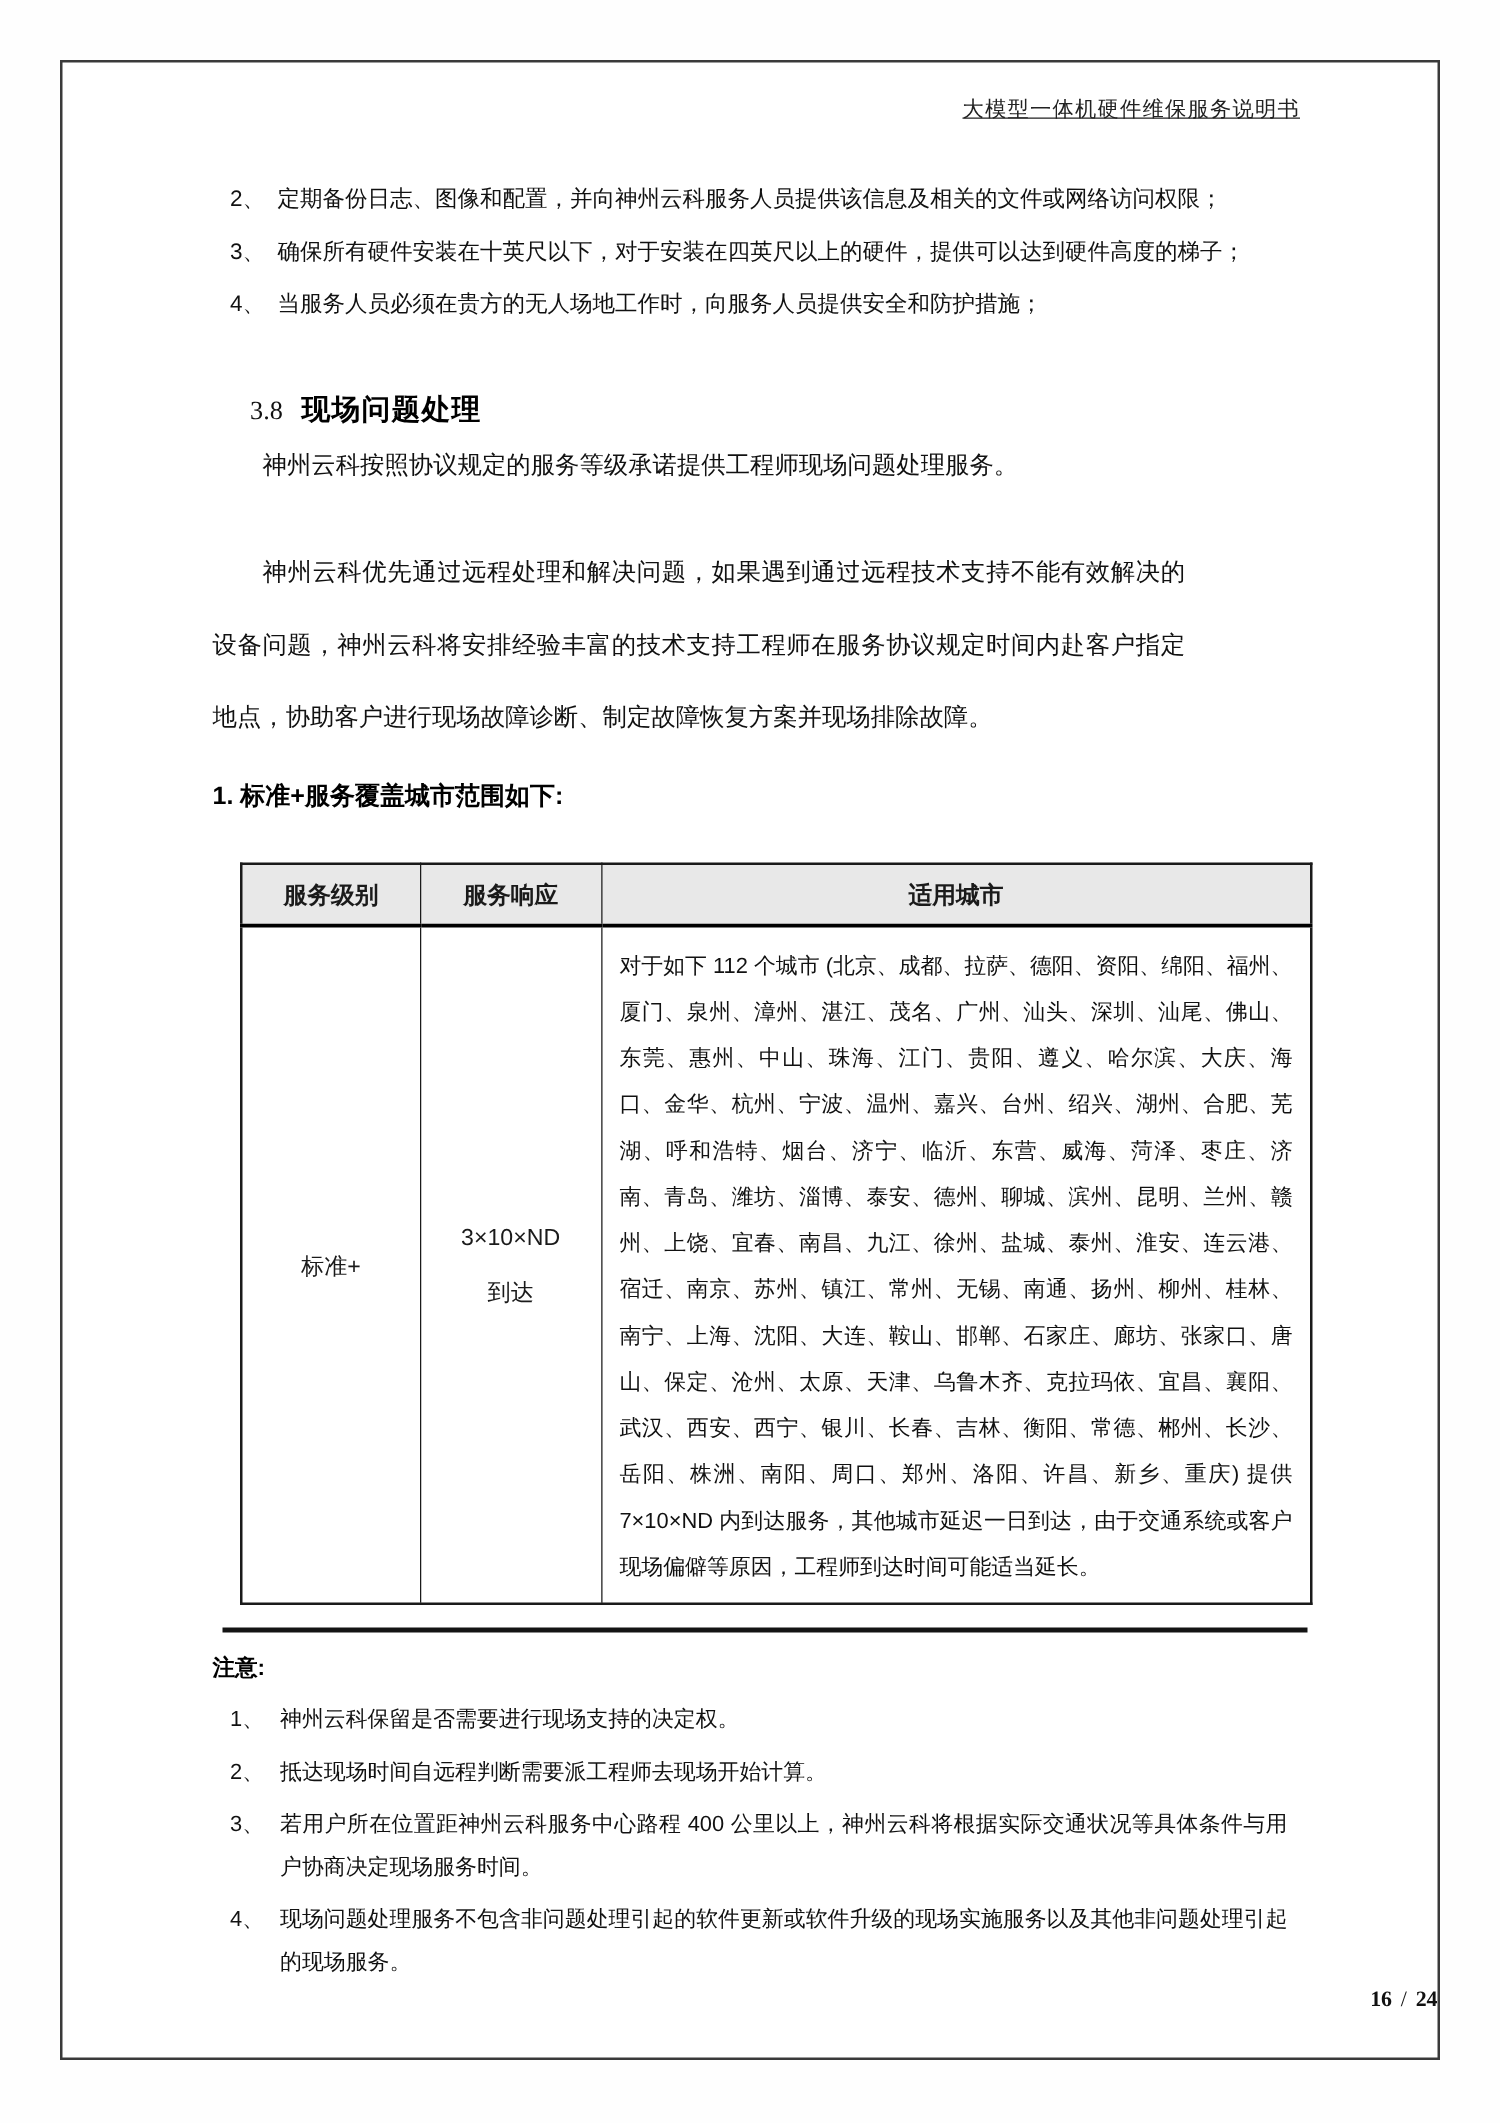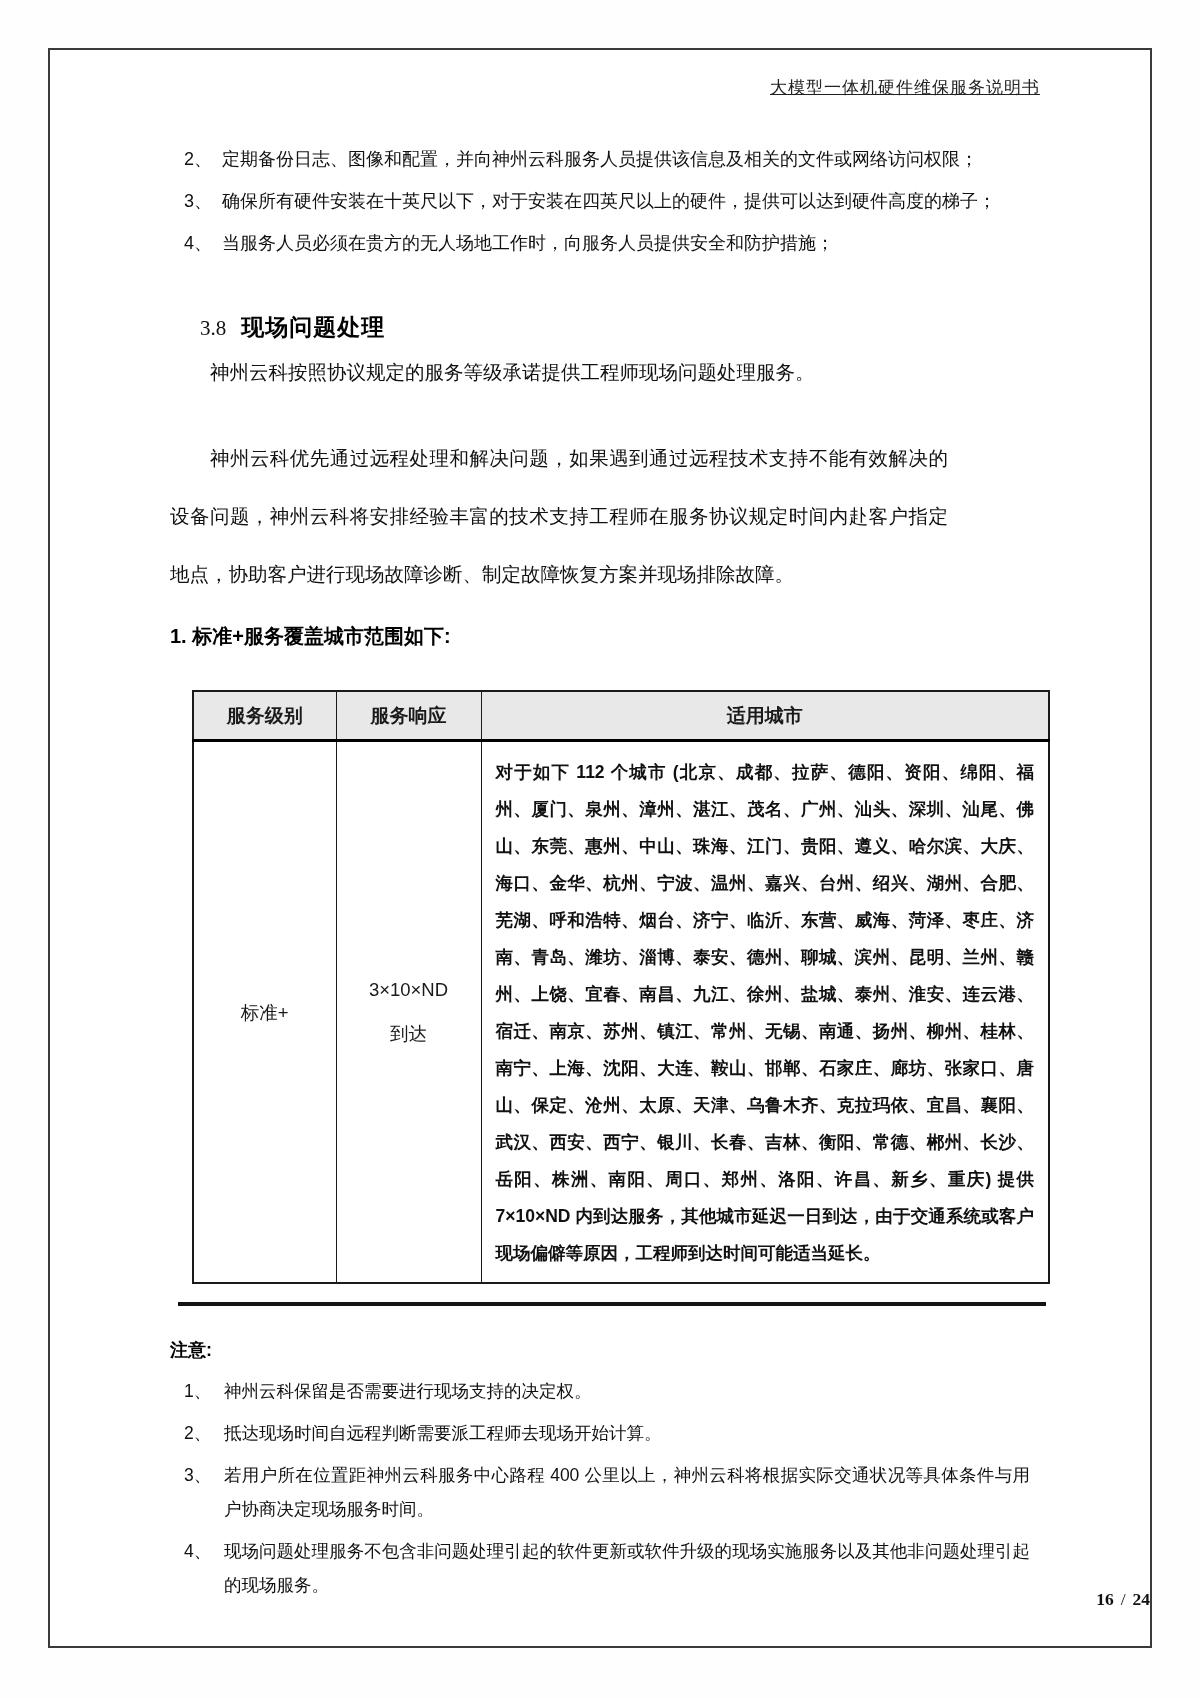--- a/index.html
+++ b/index.html
@@ -107,30 +107,29 @@
     font-size: 18.5px;
   }
   td.cell-center .resp-line { line-height: 44px; }
   td.cell-cities {
     vertical-align: top;
     padding: 12px 14px 10px 14px;
     font-size: 17.5px;
     line-height: 37px;
     text-align: justify;
     color: #111;
-    font-weight: bold;
   }
   .divider-rule {
     margin-top: 18px;
     margin-left: 8px;
     width: 868px;
     border-top: 4px solid #141414;
   }
   .notes-label {
-    margin-top: 32px;
+    margin-top: 16px;
     font-size: 18px;
     font-weight: bold;
     color: #000;
   }
   .notes-list { margin-top: 12px; }
   .notes-list .row {
     display: flex;
     font-size: 17.5px;
     line-height: 34px;
     margin-bottom: 8px;

